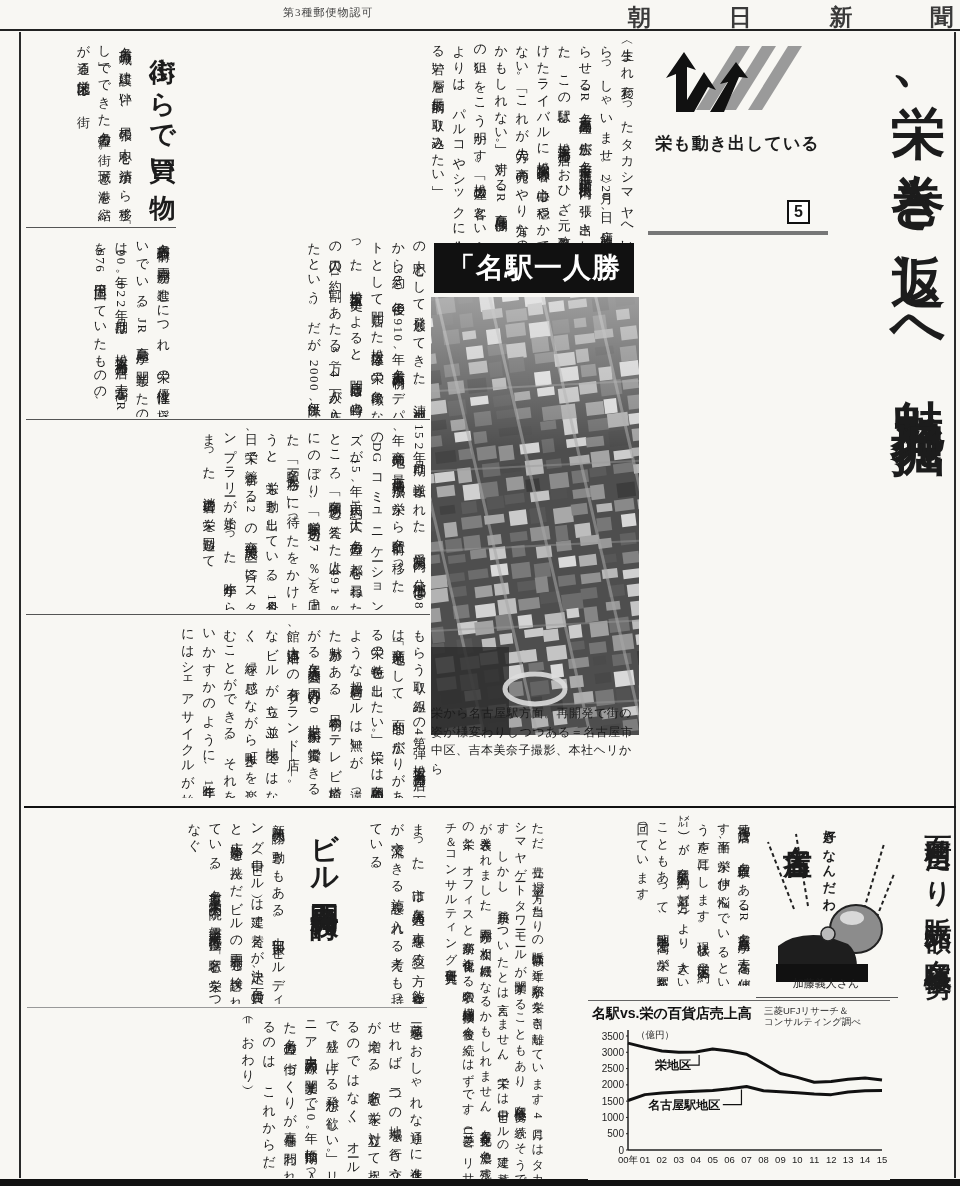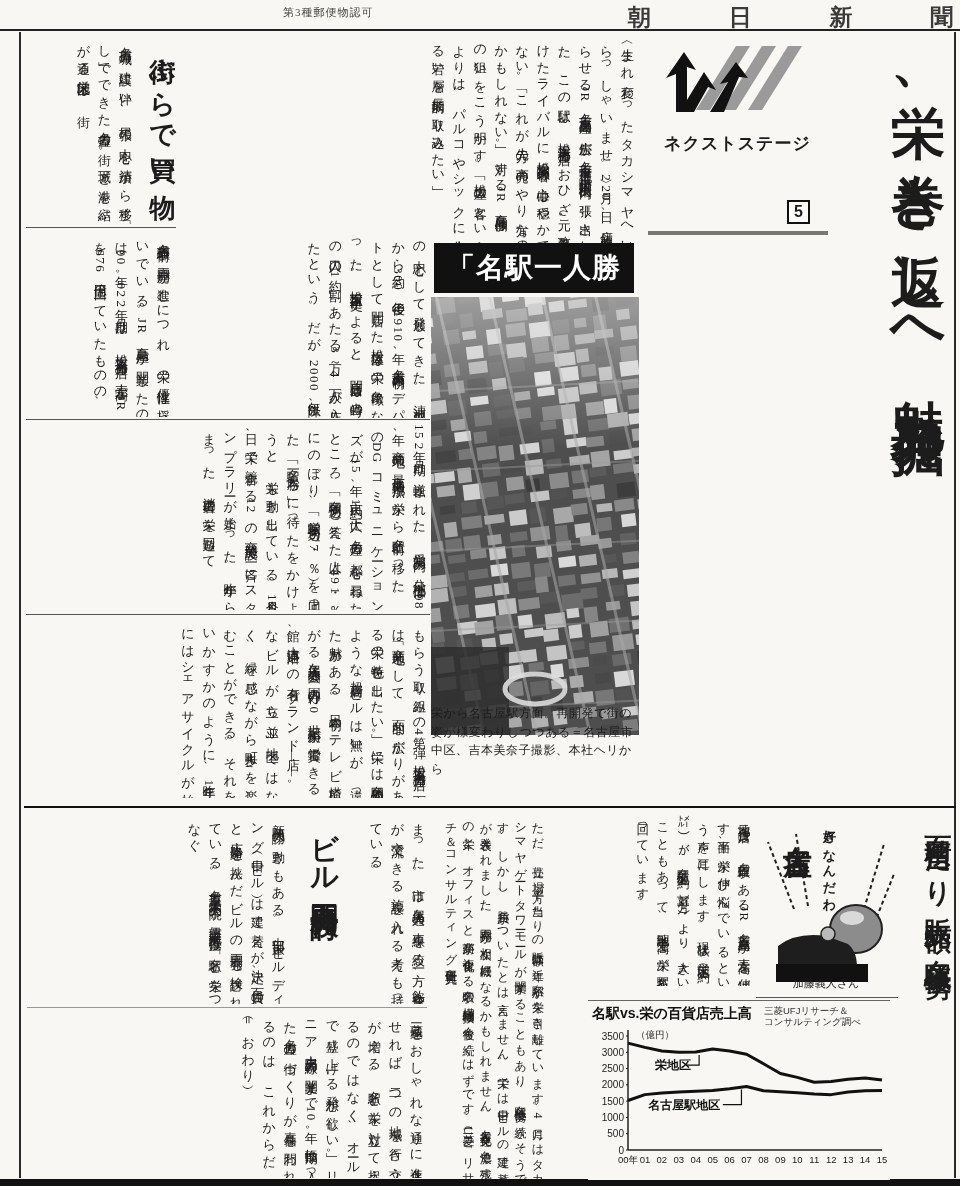--- a/index.html
+++ b/index.html
@@ -46,21 +46,21 @@
     <g fill="#9a9a9a">
       <polygon points="78,6 92,6 52,70 38,70"></polygon>
       <polygon points="104,6 118,6 78,70 64,70"></polygon>
       <polygon points="130,6 144,6 104,70 90,70"></polygon>
     </g>
     <g fill="#111">
       <polygon points="18,72 18,34 8,38 26,12 38,30 29,27 29,60 46,32 58,50 50,47 36,72"></polygon>
       <polygon points="52,72 70,42 62,44 78,22 90,38 81,37 66,72"></polygon>
     </g>
   </svg>
-  <div class="logo-kana">ネクストステージ</div>
+  <div class="logo-kana">栄も動き出している</div>
   <span class="abs logo-num" style="right:20px;bottom:8px;">5</span>
 </div>
 <div class="abs" style="left:648px;top:231px;width:180px;height:4px;background:#777;"></div>
 
 <div class="abs main-headline" style="left:838px;top:62px;height:732px;width:116px;padding-right:26px;">栄、巻き返しへ魅力発掘</div>
 
 <div class="abs vtext" style="left:182px;top:36px;width:456px;height:212px;">〈生まれ変わったタカシマヤへいらっしゃいませ。〉2月20日、店舗改装を知らせるJR名古屋高島屋の広告が名古屋市営地下鉄・矢場町駅構内に張り出された。この駅は、松坂屋名古屋店のおひざ元。攻勢を仕掛けたライバルに松坂屋関係者の心中は穏やかでない。「これが先方の商売のやり方なのかもしれない」。対するJR高島屋側は、広告出稿の狙いをこう明かす。「松坂屋の客というよりは、パルコやシックに集まる若い層を長期的に取り込みたい」</div>
 
 <div class="abs vhead" style="left:139px;top:38px;width:42px;height:210px;font-size:26px;letter-spacing:3px;">街ぶらで買い物</div>
 

